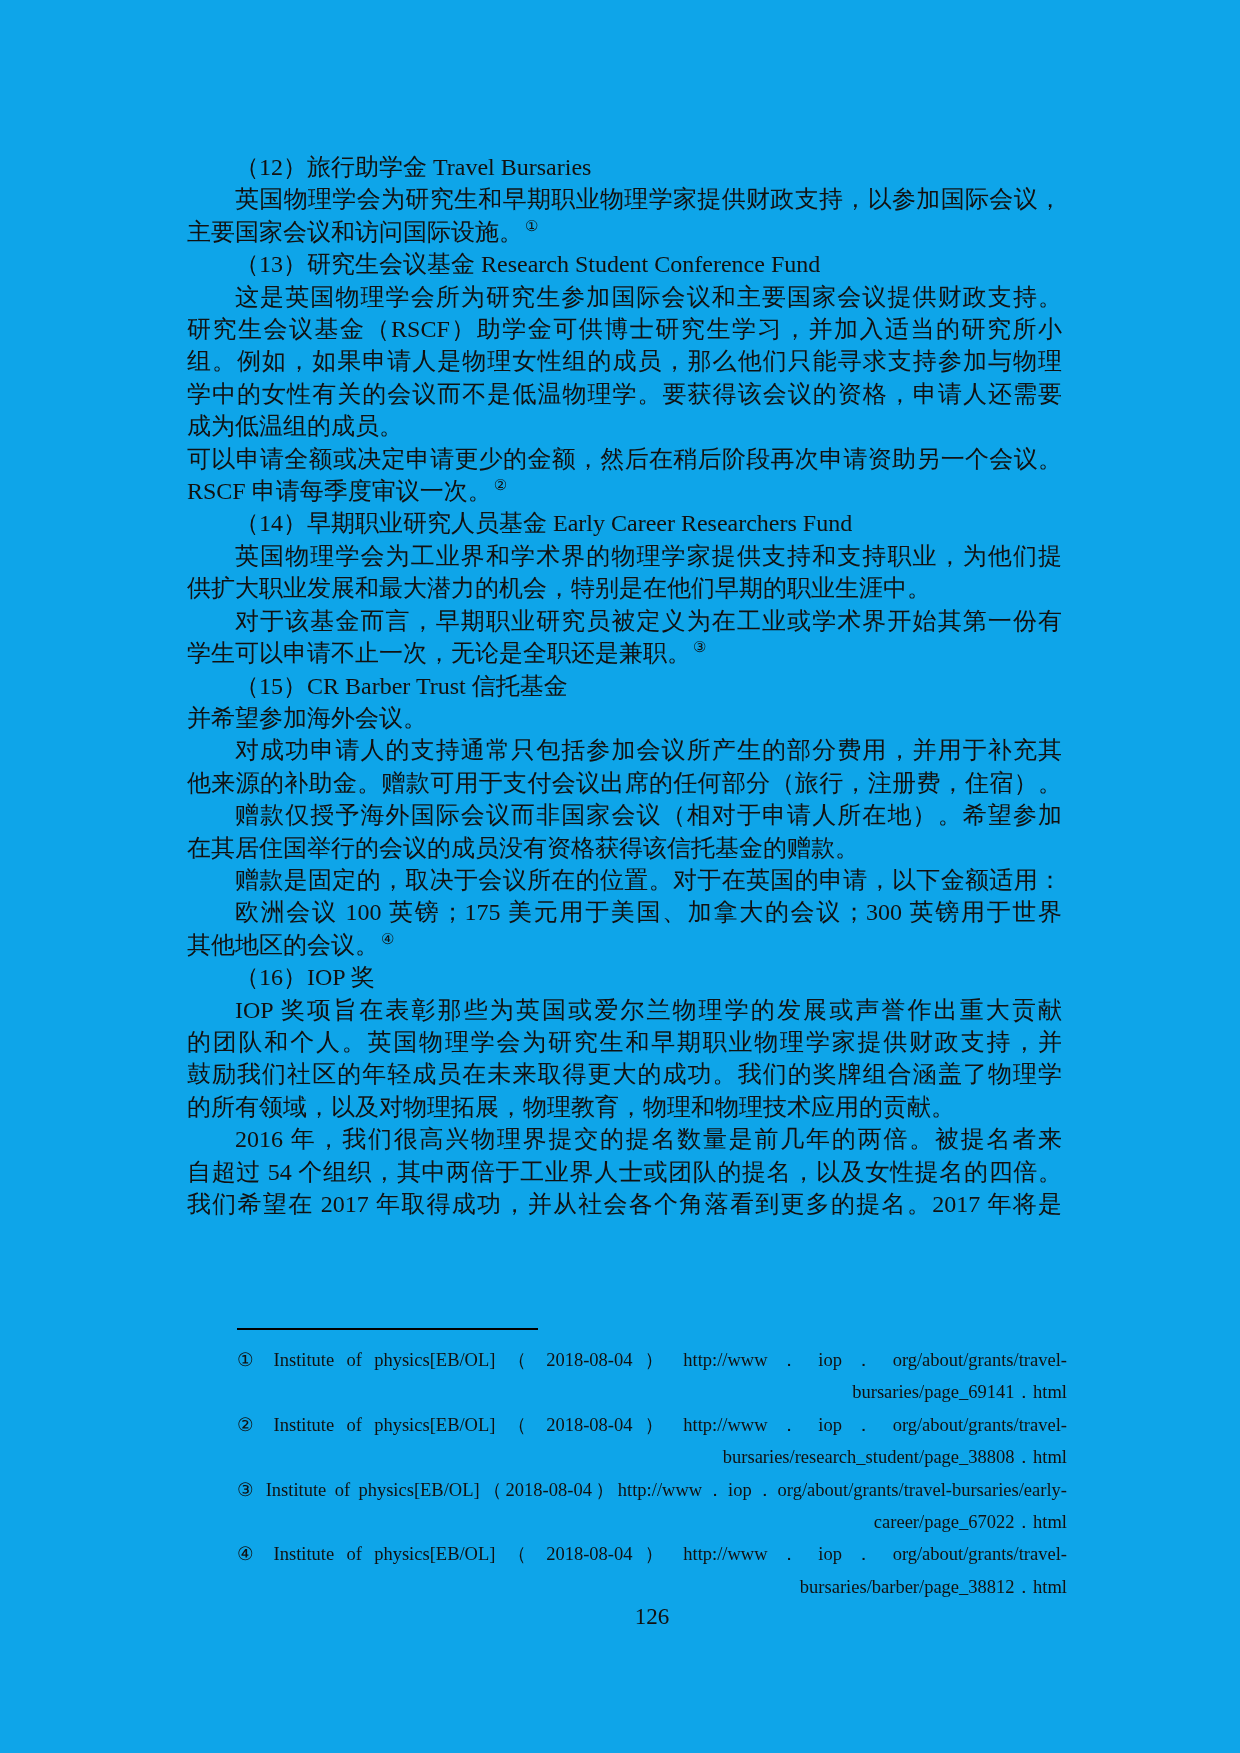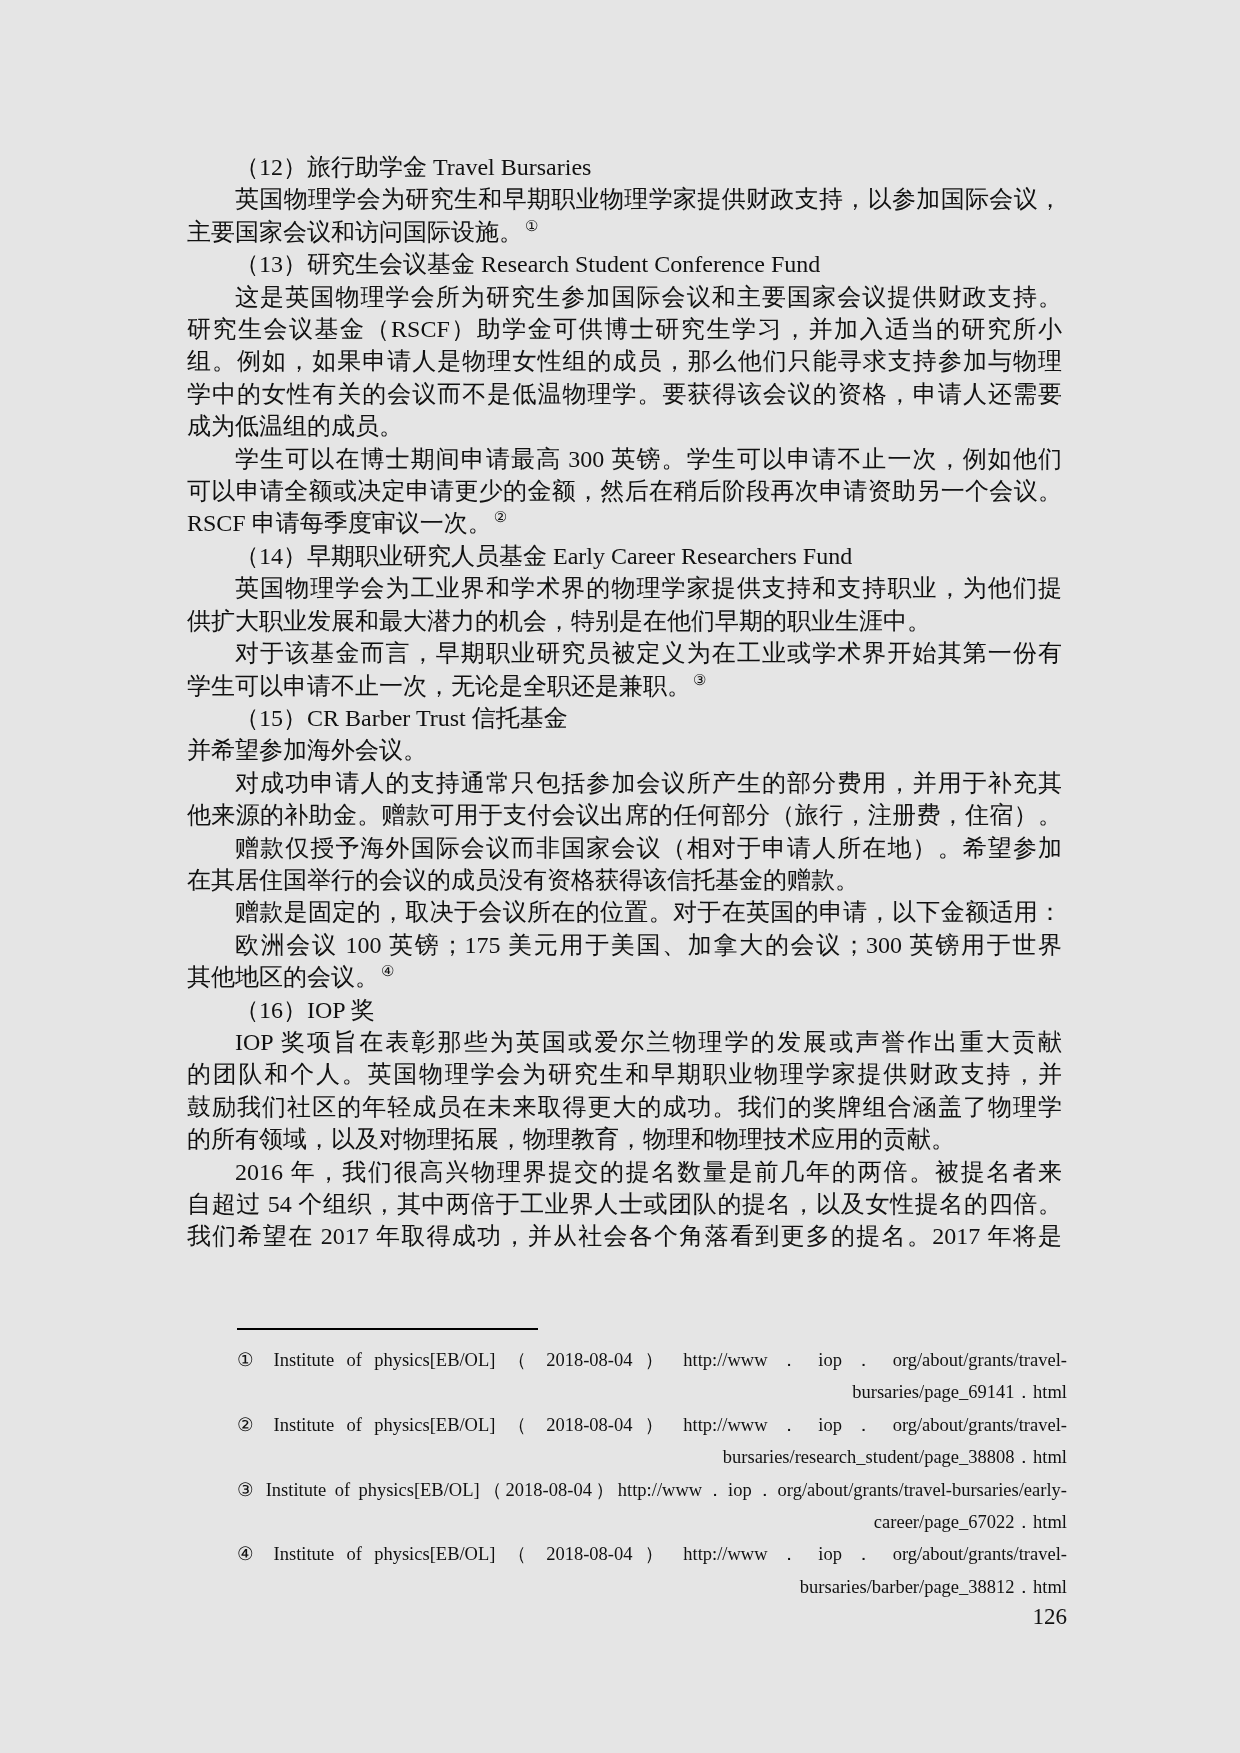--- a/index.html
+++ b/index.html
@@ -4,21 +4,21 @@
 <style>
   html, body {
     margin: 0;
     padding: 0;
     background: #ffffff;
   }
   .page {
     position: relative;
     width: 1240px;
     height: 1753px;
-    background: #e5e5e5;
+    background: #0ea5e9;
     color: #111111;
     font-family: "Liberation Serif", "DejaVu Serif", serif;
     overflow: hidden;
   }
   .body-text {
     position: absolute;
     left: 187px;
     top: 151px;
     width: 875px;
     font-size: 24px;
@@ -51,40 +51,39 @@
     font-size: 18.5px;
     line-height: 32.4px;
   }
   .fn-l1 { text-align: justify; text-align-last: justify; }
   .fn-l2 { text-align: right; }
   .page-number {
     position: absolute;
     left: 237px;
     top: 1603px;
     width: 830px;
-    text-align: right;
+    text-align: center;
     font-size: 23px;
     line-height: 28px;
   }
 </style>
 </head>
 <body>
 
 <div class="page">
   <div class="body-text">
       <div class="line h i"><span>（12）旅行助学金 Travel Bursaries</span></div>
       <div class="line f i"><span>英国物理学会为研究生和早期职业物理学家提供财政支持，以参加国际会议，</span></div>
       <div class="line e"><span>主要国家会议和访问国际设施。</span><sup class="fnref">①</sup></div>
       <div class="line h i"><span>（13）研究生会议基金 Research Student Conference Fund</span></div>
       <div class="line f i"><span>这是英国物理学会所为研究生参加国际会议和主要国家会议提供财政支持。</span></div>
       <div class="line f"><span>研究生会议基金（RSCF）助学金可供博士研究生学习，并加入适当的研究所小</span></div>
       <div class="line f"><span>组。例如，如果申请人是物理女性组的成员，那么他们只能寻求支持参加与物理</span></div>
       <div class="line f"><span>学中的女性有关的会议而不是低温物理学。要获得该会议的资格，申请人还需要</span></div>
       <div class="line e"><span>成为低温组的成员。</span></div>
-      <div class="line f i"><span>学生可以在博士期间申请最高 300 英镑。学生可以申请不止一次，例如他们</span></div>
       <div class="line f"><span>可以申请全额或决定申请更少的金额，然后在稍后阶段再次申请资助另一个会议。</span></div>
       <div class="line e"><span>RSCF 申请每季度审议一次。</span><sup class="fnref">②</sup></div>
       <div class="line h i"><span>（14）早期职业研究人员基金 Early Career Researchers Fund</span></div>
       <div class="line f i"><span>英国物理学会为工业界和学术界的物理学家提供支持和支持职业，为他们提</span></div>
       <div class="line e"><span>供扩大职业发展和最大潜力的机会，特别是在他们早期的职业生涯中。</span></div>
       <div class="line f i"><span>对于该基金而言，早期职业研究员被定义为在工业或学术界开始其第一份有</span></div>
       <div class="line e"><span>学生可以申请不止一次，无论是全职还是兼职。</span><sup class="fnref">③</sup></div>
       <div class="line h i"><span>（15）CR Barber Trust 信托基金</span></div>
       <div class="line e"><span>并希望参加海外会议。</span></div>
       <div class="line f i"><span>对成功申请人的支持通常只包括参加会议所产生的部分费用，并用于补充其</span></div>

